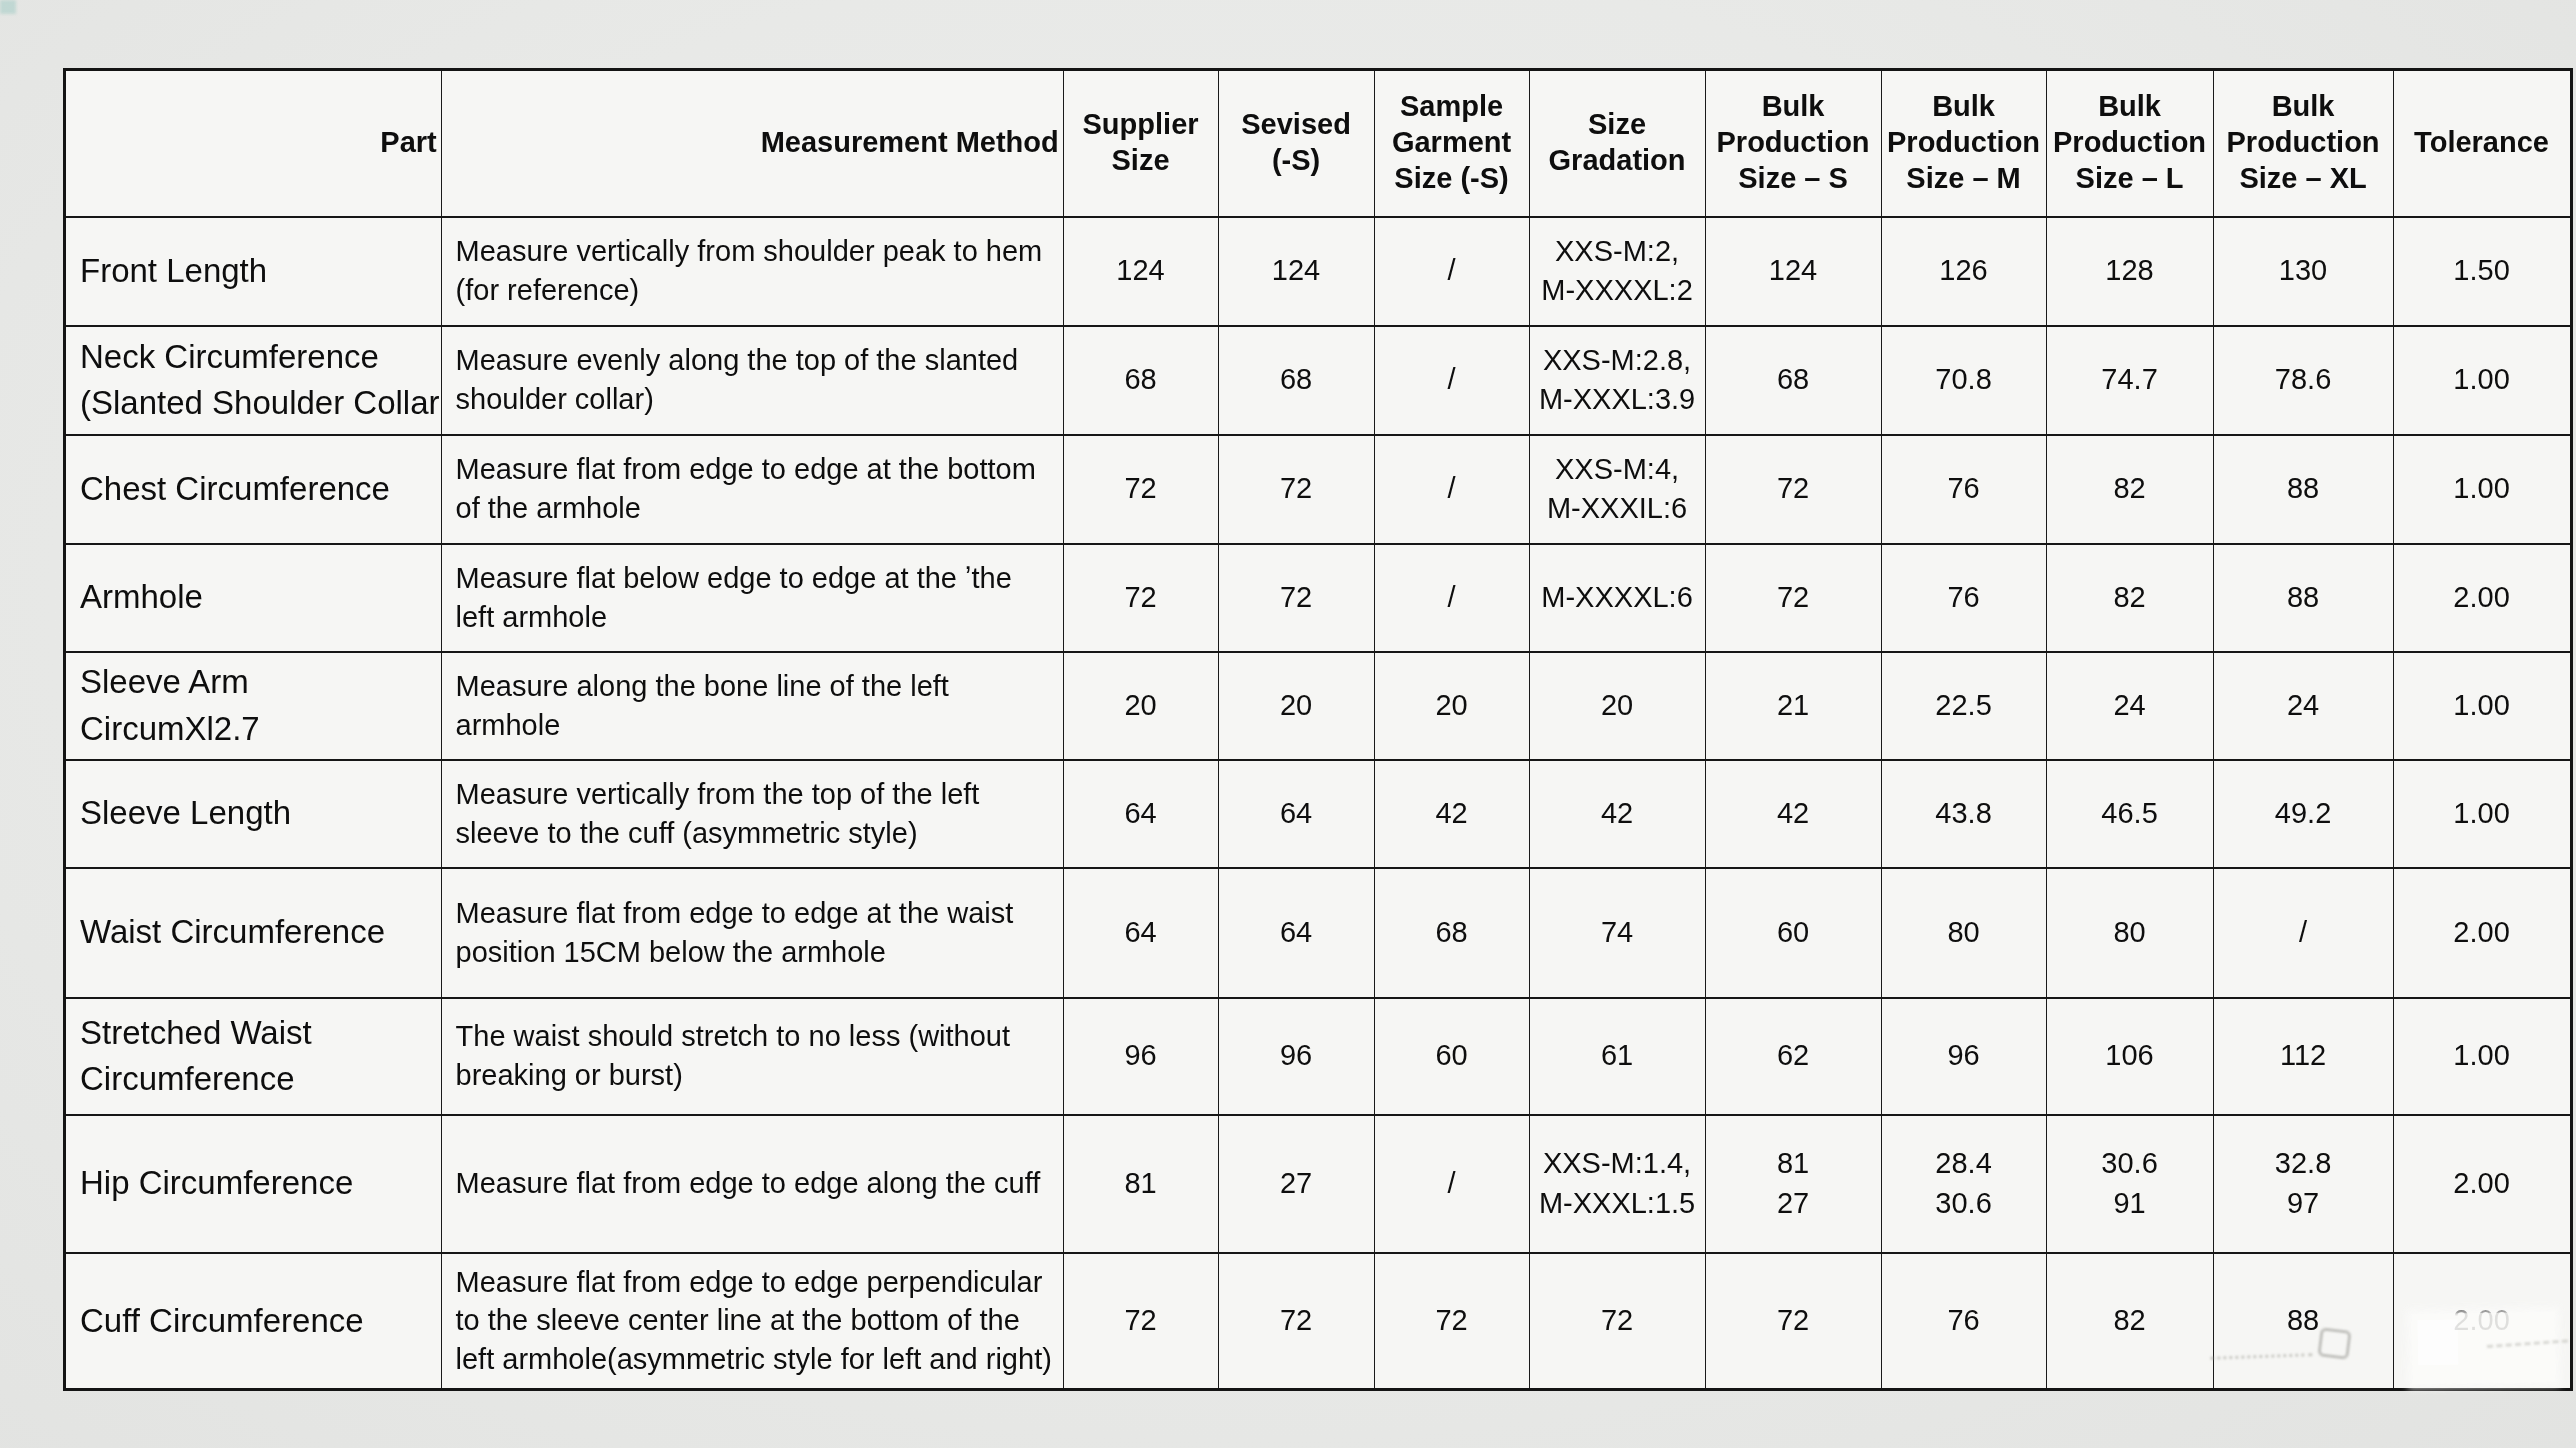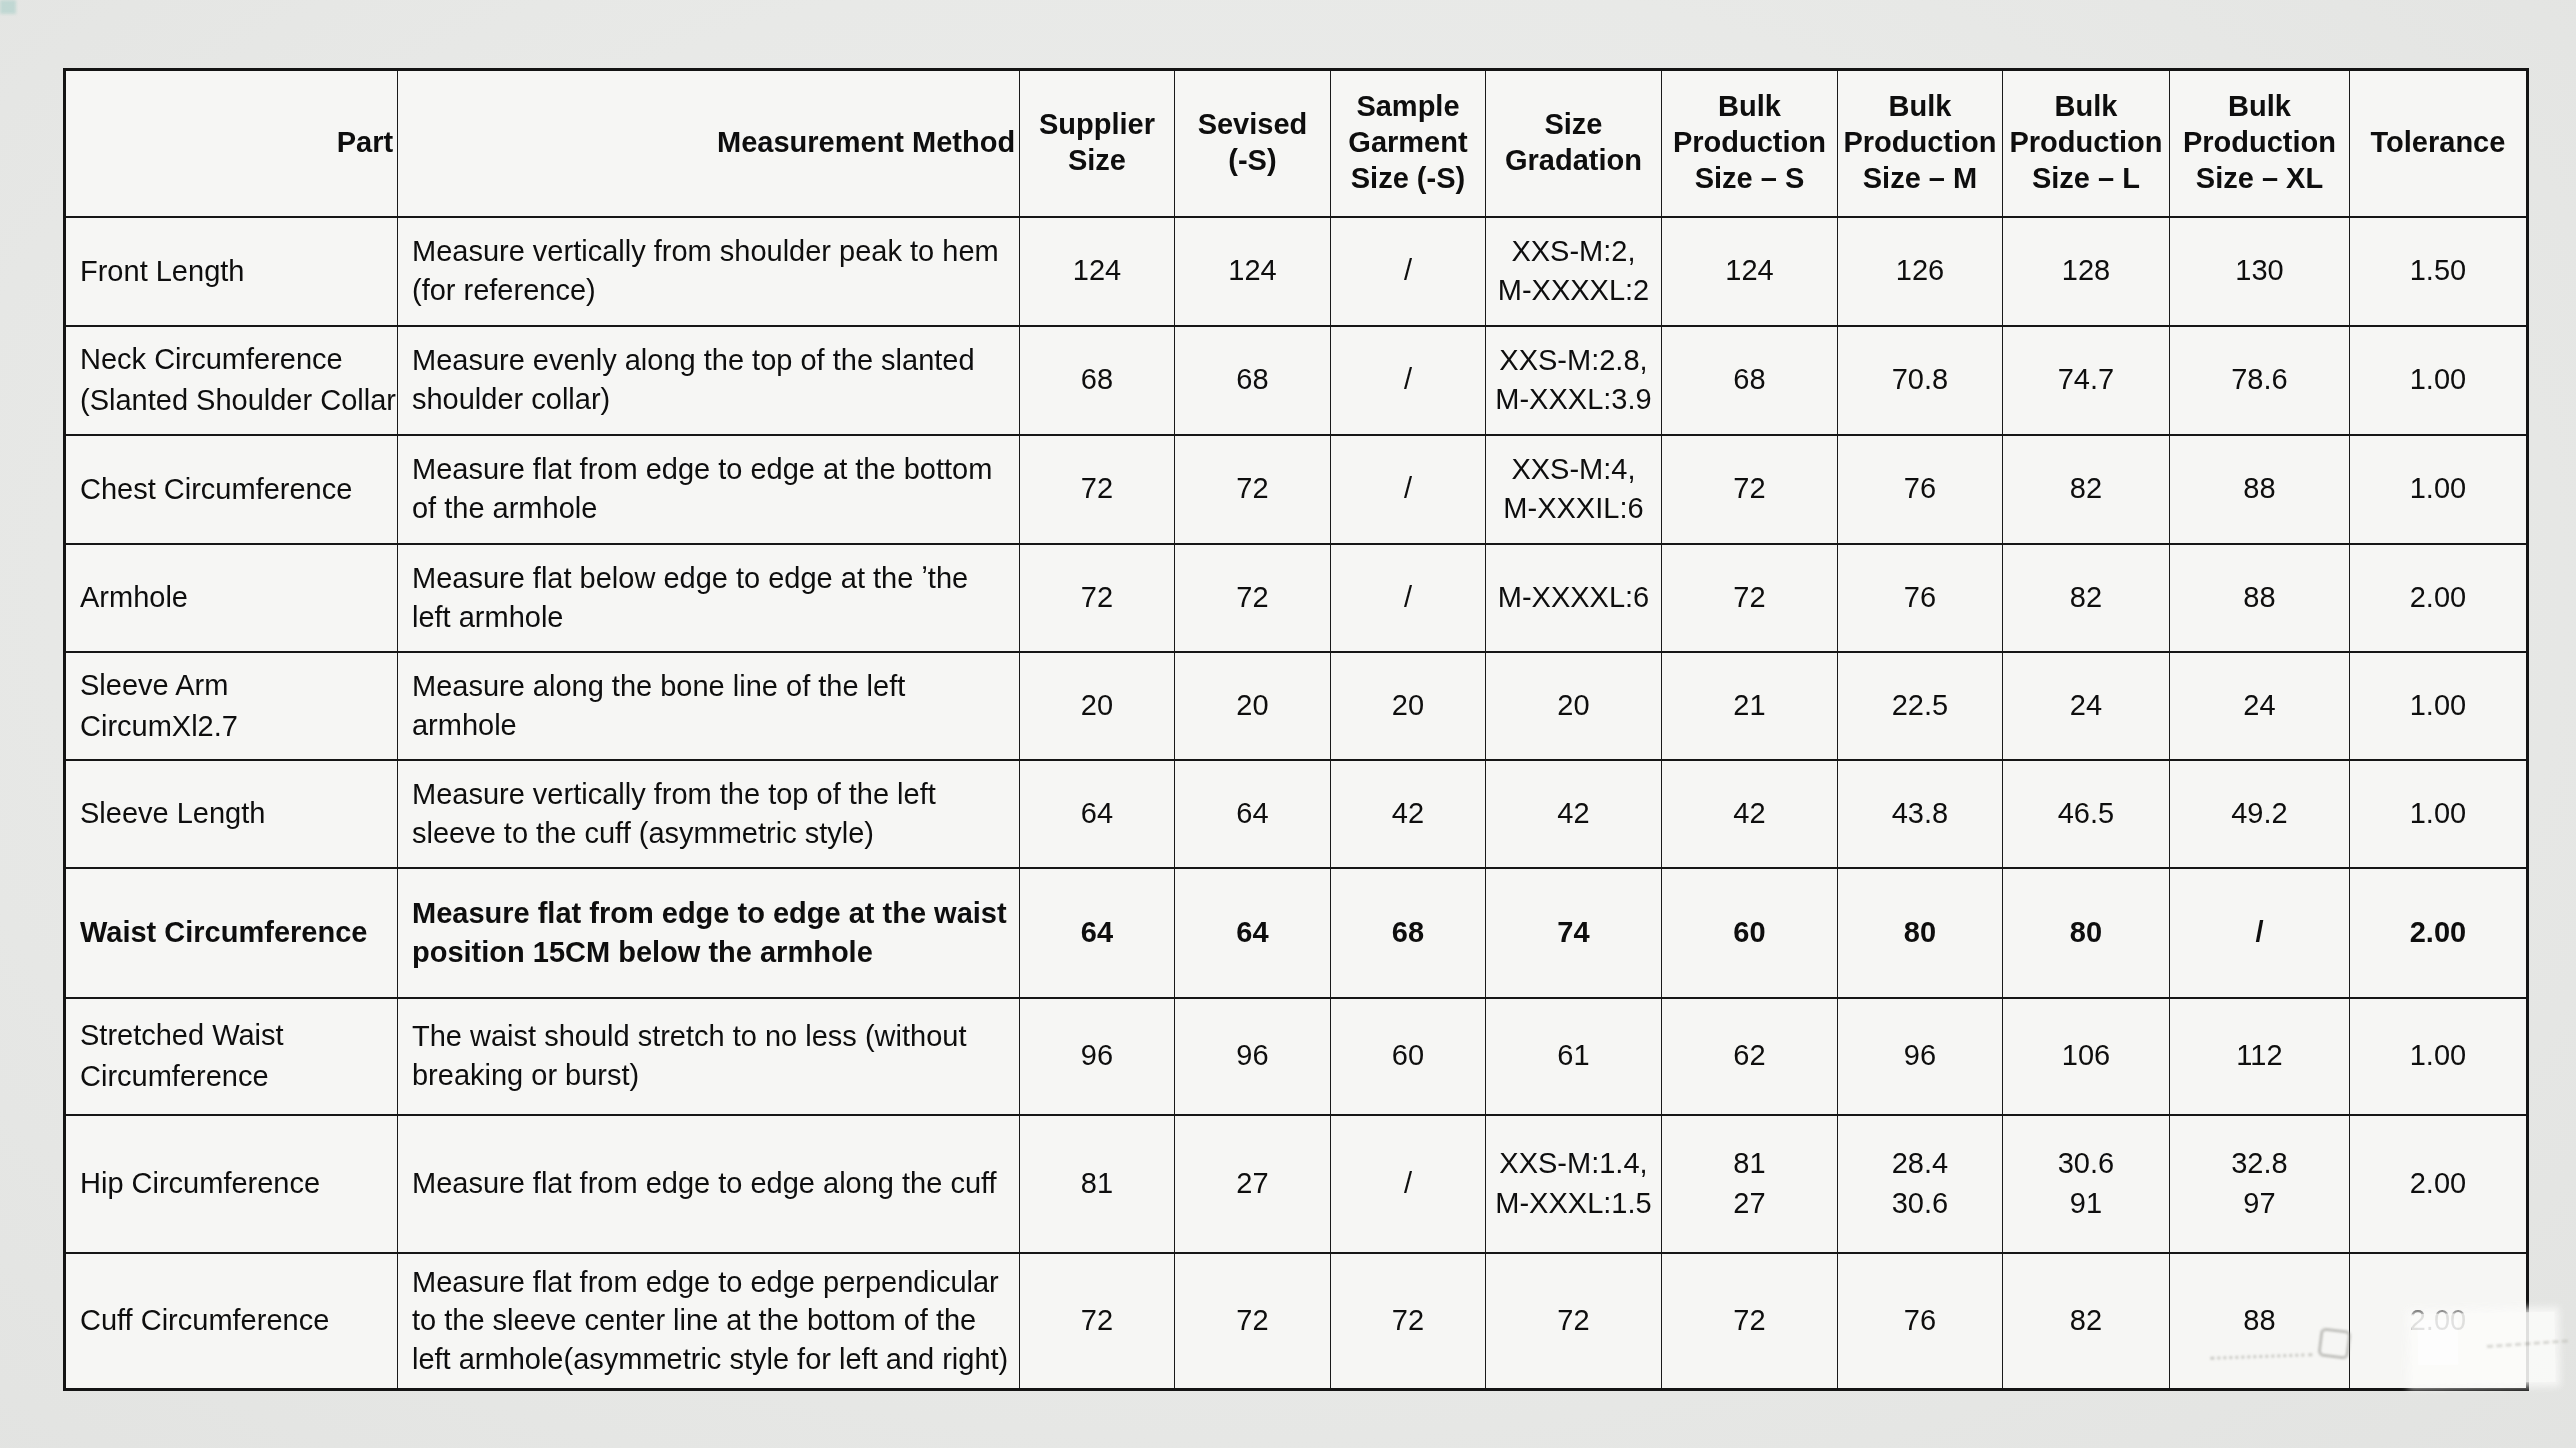--- a/index.html
+++ b/index.html
@@ -17,21 +17,21 @@
     border-left:1.9px solid #1a1a1a;border-right:1.9px solid #1a1a1a;
     border-top:2.8px solid #161616;border-bottom:2.8px solid #161616;
     vertical-align:middle;background:#f6f6f4;
   }
   th{
     font-size:29px;font-weight:bold;text-align:center;
     white-space:pre-line;line-height:1.24;padding:0 3.8px;
   }
   th.hleft{text-align:right;padding-left:15px;white-space:normal;}
   td.part{
-    font-size:29px;text-align:left;padding-left:14px;
+    font-size:33px;text-align:left;padding-left:14px;
     white-space:pre;line-height:1.4;overflow:visible;
   }
   td.method{
     font-size:29px;text-align:left;padding:5.7px 9.4px 5.7px 14px;line-height:1.33;
   }
   td.val{
     font-size:29px;text-align:center;white-space:pre-line;line-height:1.35;padding:0 1.9px;
   }
   
   .speck{
@@ -184,21 +184,21 @@
         <td class="val">64</td>
         <td class="val">64</td>
         <td class="val">42</td>
         <td class="val">42</td>
         <td class="val">42</td>
         <td class="val">43.8</td>
         <td class="val">46.5</td>
         <td class="val">49.2</td>
         <td class="val">1.00</td>
       </tr>
-      <tr style="height: 130px; font-weight: bold;">
+      <tr style="height: 130px;">
         <td class="part">Waist Circumference</td>
         <td class="method">Measure flat from edge to edge at the waist position 15CM below the armhole</td>
         <td class="val">64</td>
         <td class="val">64</td>
         <td class="val">68</td>
         <td class="val">74</td>
         <td class="val">60</td>
         <td class="val">80</td>
         <td class="val">80</td>
         <td class="val">/</td>

